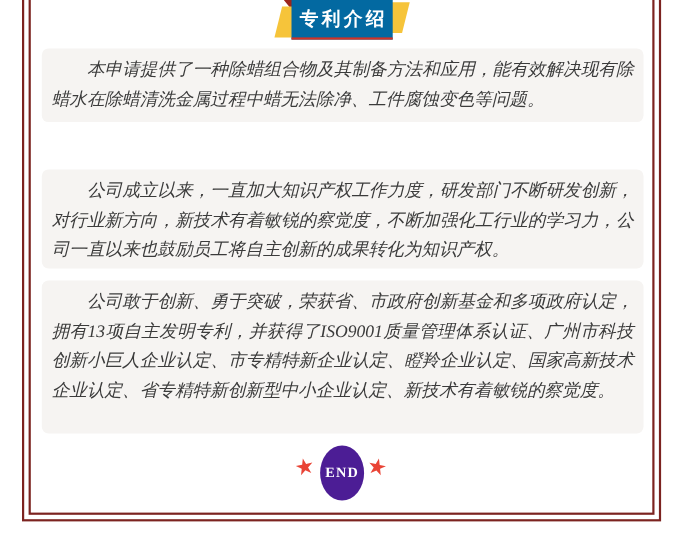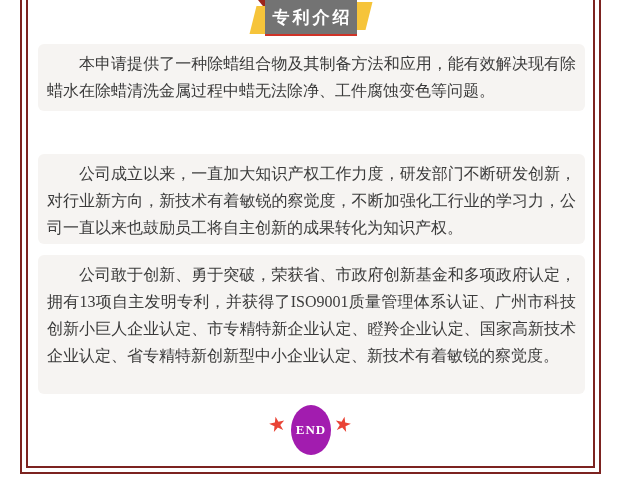--- a/index.html
+++ b/index.html
@@ -23,42 +23,42 @@
     position:absolute;width:22px;height:28px;background:#f6c43a;
     transform:skewX(-14deg);z-index:1;
   }
   .ribbon-tail.left{left:-12px;top:6px;}
   .ribbon-tail.right{right:-12px;top:2px;}
   .ribbon-fold{
     position:absolute;left:-7px;top:0;width:9px;height:11px;background:#9c251c;z-index:0;
     clip-path:polygon(0 0,100% 0,100% 100%);
   }
   .ribbon-box{
-    position:absolute;inset:0;background:#737373;z-index:2;
+    position:absolute;inset:0;background:#0369a1;z-index:2;
     display:flex;align-items:center;justify-content:center;
     color:#ffffff;font-weight:bold;font-size:17px;letter-spacing:3px;
     border-bottom:2px solid #cf3227;box-sizing:border-box;
     text-indent:3px;
   }
   
   .card{
     position:absolute;left:38px;width:547px;background:#f6f4f2;border-radius:6px;
     box-sizing:border-box;padding:6px 9px;
   }
   .card p{
     margin:0;font-size:16px;line-height:27px;color:#3b3b3b;
-    text-indent:2em;text-align:justify;
+    text-indent:2em;text-align:justify;font-style:italic;
   }
   .card1{top:44px;height:67px;}
   .card2{top:154px;height:90px;}
   .card3{top:255px;height:139px;}
   
   .end-badge{
     position:absolute;top:405px;left:50%;transform:translateX(-50%);
-    width:40px;height:50px;border-radius:50%;background:#a21caf;
+    width:40px;height:50px;border-radius:50%;background:#4c1d95;
     display:flex;align-items:center;justify-content:center;
     color:#ffffff;font-weight:bold;font-size:13px;letter-spacing:1px;
     font-family:"Liberation Serif","DejaVu Serif",serif;
   }
   .star{
     position:absolute;color:#e94436;font-size:20px;line-height:20px;
     font-family:"DejaVu Sans",sans-serif;
   }
   .star.left{left:268px;top:414px;transform:rotate(-12deg);}
   .star.right{left:334px;top:414px;transform:rotate(12deg);}

